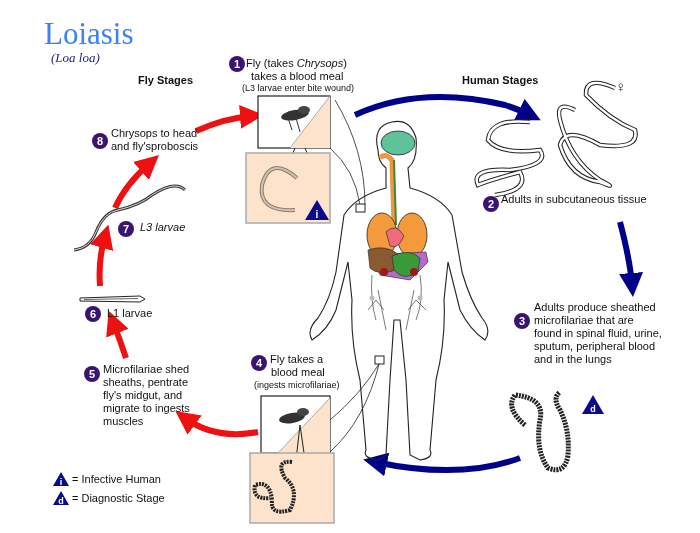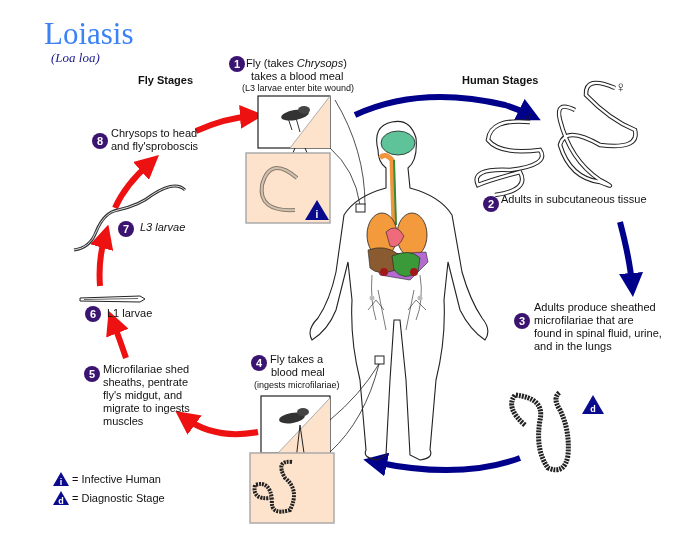--- a/index.html
+++ b/index.html
@@ -144,20 +144,21 @@
 <div class="abs small-text" style="left:242px; top:83px;">(L3 larvae enter bite wound)</div>
 
 <div class="abs badge" style="left:483px; top:196px;">2</div>
 <div class="abs step-text" style="left:501px; top:193px;">Adults in subcutaneous tissue</div>
 
 <div class="abs badge" style="left:514px; top:313px;">3</div>
 <div class="abs step-text" style="left:534px; top:301px;">
   <div>Adults produce sheathed</div>
   <div>microfilariae that are</div>
   <div>found in spinal fluid, urine,</div>
+  <div>sputum, peripheral blood</div>
   <div>and in the lungs</div>
 </div>
 
 <div class="abs badge" style="left:251px; top:355px;">4</div>
 <div class="abs step-text" style="left:270px; top:353px;">Fly takes a</div>
 <div class="abs step-text" style="left:271px; top:366px;">blood meal</div>
 <div class="abs small-text" style="left:254px; top:380px;">(ingests microfilariae)</div>
 
 <div class="abs badge" style="left:84px; top:366px;">5</div>
 <div class="abs step-text" style="left:103px; top:363px;">

